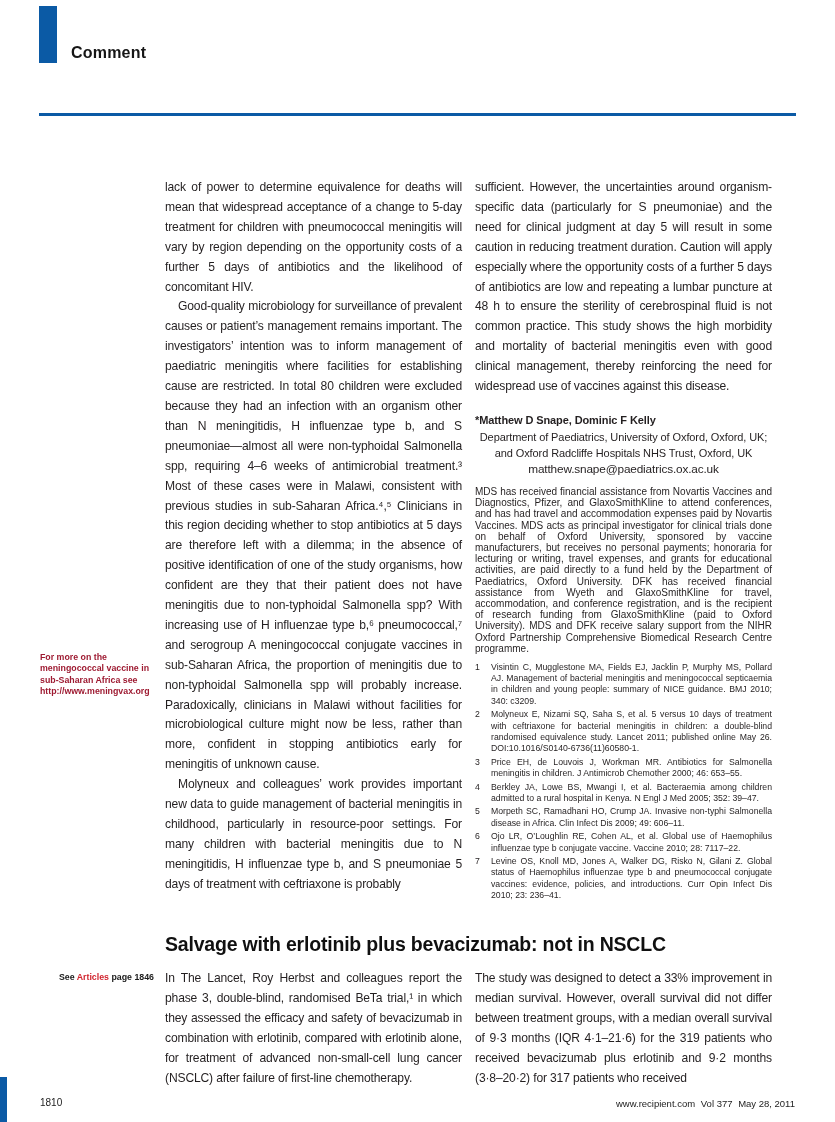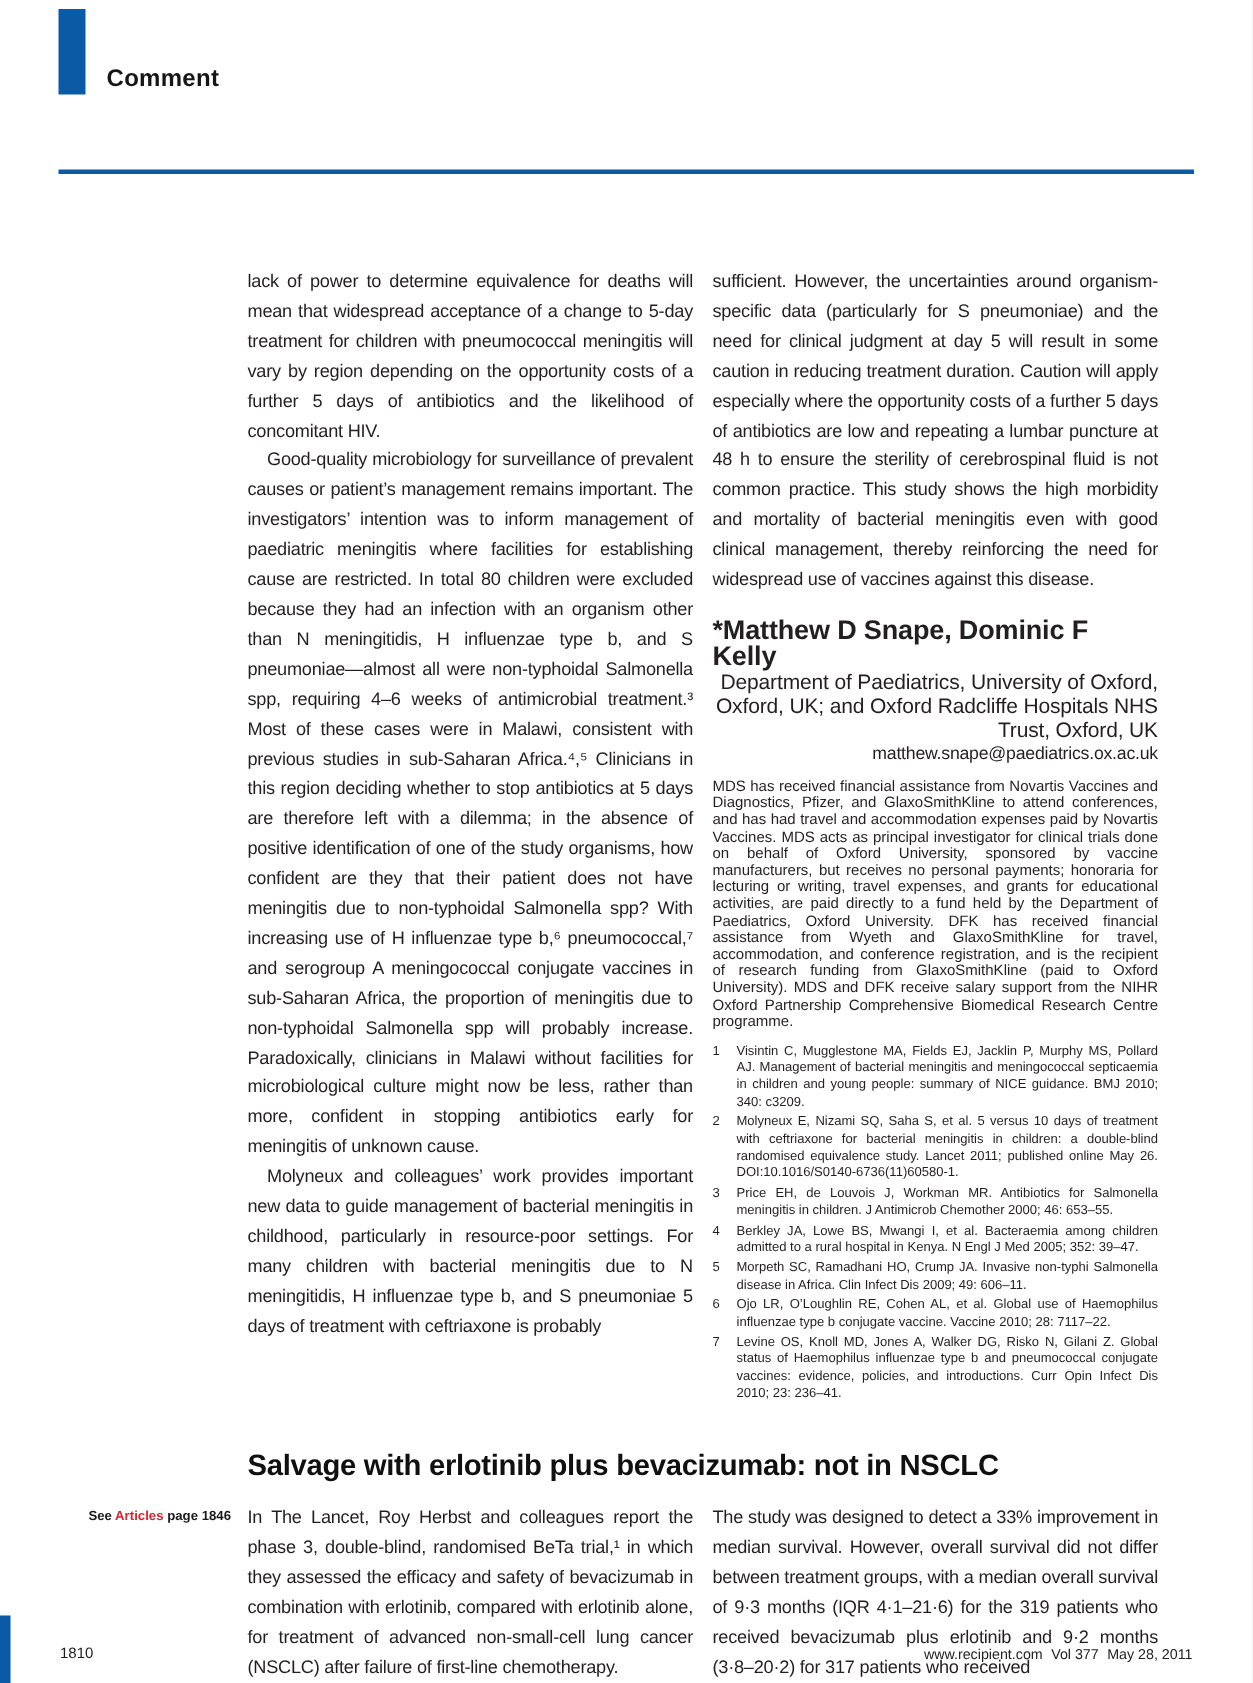--- a/index.html
+++ b/index.html
@@ -14,23 +14,23 @@
   .header-rule { position:absolute; left:39px; top:113px; width:757px; height:3px; background:#0b5aa5; }
 
   
   .content { position:absolute; left:165px; top:178px; width:617px; }
   .cols { display:grid; grid-template-columns:297px 297px; column-gap:13px; }
   .col { font-size:12.1px; line-height:19.9px; letter-spacing:-0.15px; text-align:justify; }
   .col p { margin:0; }
   .col p.indent { text-indent:13px; }
 
   
-  .authors { margin-top:15px !important; font-weight:bold; font-size:18px; line-height:17px; text-align:left; letter-spacing:-0.1px; }
-  .affiliation { font-size:14px; line-height:16px; text-align:right; letter-spacing:-0.1px; }
-  .email { font-size:11.8px; line-height:16px; text-align:right; color:#231f20; text-decoration:none; display:block; }
+  .authors { margin-top:15px !important; font-weight:bold; font-size:11px; line-height:17px; text-align:left; letter-spacing:-0.1px; }
+  .affiliation { font-size:11px; line-height:16px; text-align:center; letter-spacing:-0.1px; }
+  .email { font-size:11.8px; line-height:16px; text-align:center; color:#231f20; text-decoration:none; display:block; }
 
   
   .disclosure { margin-top:9px !important; font-size:10px; line-height:11.2px; letter-spacing:0; text-align:justify; }
   .refs { list-style:none; margin:8px 0 0; padding:0; font-size:8.7px; line-height:11.2px; letter-spacing:0; }
   .ref { display:flex; margin-top:2.5px; }
   .ref-num { flex:0 0 16px; }
   .ref-text { flex:1; text-align:justify; }
 
   
   .margin-note { position:absolute; width:114px; font-size:8.8px; line-height:11.4px; font-weight:bold; }
@@ -51,20 +51,21 @@
 </style>
 </head>
 <body>
 
 <div class="page">
 
   <div class="corner-tab"></div>
   <h1 class="section-label">Comment</h1>
   <div class="header-rule"></div>
 
+  <div class="margin-note note1">For more on the meningococcal vaccine in sub-Saharan Africa see http://www.meningvax.org</div>
 
   <div class="content">
 
     <section class="cols">
       <div class="col">
         <p>lack of power to determine equivalence for deaths will mean that widespread acceptance of a change to 5-day treatment for children with pneumococcal meningitis will vary by region depending on the opportunity costs of a further 5 days of antibiotics and the likelihood of concomitant HIV.</p>
         <p class="indent">Good-quality microbiology for surveillance of prevalent causes or patient’s management remains important. The investigators’ intention was to inform management of paediatric meningitis where facilities for establishing cause are restricted. In total 80 children were excluded because they had an infection with an organism other than N meningitidis, H influenzae type b, and S pneumoniae—almost all were non-typhoidal Salmonella spp, requiring 4–6 weeks of antimicrobial treatment.³ Most of these cases were in Malawi, consistent with previous studies in sub-Saharan Africa.⁴,⁵ Clinicians in this region deciding whether to stop antibiotics at 5 days are therefore left with a dilemma; in the absence of positive identification of one of the study organisms, how confident are they that their patient does not have meningitis due to non-typhoidal Salmonella spp? With increasing use of H influenzae type b,⁶ pneumococcal,⁷ and serogroup A meningococcal conjugate vaccines in sub-Saharan Africa, the proportion of meningitis due to non-typhoidal Salmonella spp will probably increase. Paradoxically, clinicians in Malawi without facilities for microbiological culture might now be less, rather than more, confident in stopping antibiotics early for meningitis of unknown cause.</p>
         <p class="indent">Molyneux and colleagues’ work provides important new data to guide management of bacterial meningitis in childhood, particularly in resource-poor settings. For many children with bacterial meningitis due to N meningitidis, H influenzae type b, and S pneumoniae 5 days of treatment with ceftriaxone is probably</p>
       </div>
       <div class="col">

